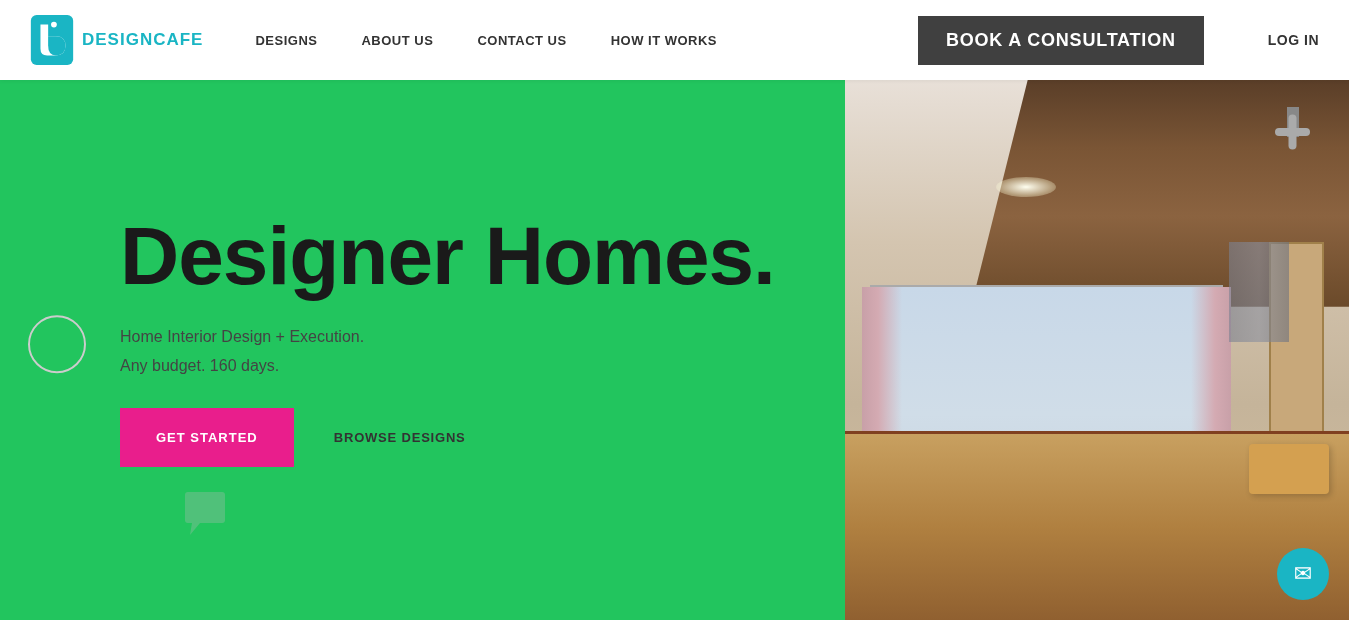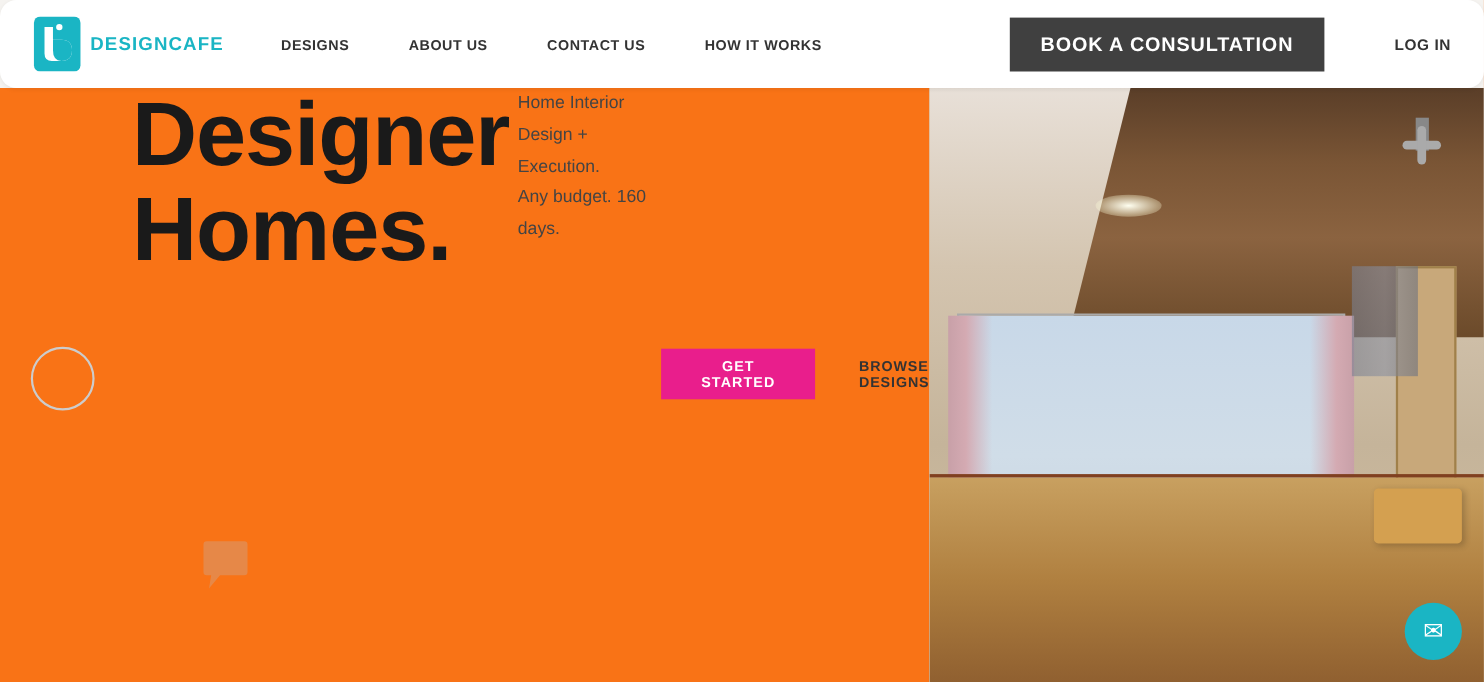--- a/index.html
+++ b/index.html
@@ -18,21 +18,20 @@
       top: 0;
       left: 0;
       width: 100%;
       height: 80px;
       background: #ffffff;
       display: flex;
       align-items: center;
       padding: 0 30px;
       z-index: 10;
       box-shadow: 0 1px 4px rgba(0,0,0,0.06);
-      border-radius: 15px;
     }
 
     .logo-area {
       display: flex;
       align-items: center;
       gap: 8px;
       margin-right: 30px;
     }
 
     .logo-icon {
@@ -43,21 +42,21 @@
     .logo-text {
       font-size: 17px;
       font-weight: 700;
       color: #1ab5c4;
       letter-spacing: 1px;
     }
 
     .nav-links {
       display: flex;
       align-items: center;
-      gap: 10px;
+      gap: 0;
       flex: 1;
     }
 
     .nav-link {
       font-size: 13px;
       font-weight: 600;
       color: #333;
       text-decoration: none;
       letter-spacing: 0.5px;
       padding: 0 22px;
@@ -100,24 +99,24 @@
       left: 0;
       width: 100%;
       height: 540px;
       display: flex;
     }
 
     
     .left-panel {
       width: 845px;
       height: 100%;
-      background: #f97316;
+      background: #22c55e;
       position: relative;
       display: flex;
-      flex-direction: row;
+      flex-direction: column;
       justify-content: center;
       padding-left: 120px;
       padding-bottom: 20px;
     }
 
     
     .deco-circle {
       position: absolute;
       left: 28px;
       top: 50%;
@@ -160,21 +159,21 @@
       align-items: center;
       gap: 40px;
     }
 
     .get-started-btn {
       background: #e91e8c;
       color: #ffffff;
       font-size: 13px;
       font-weight: 700;
       letter-spacing: 1px;
-      padding: 8px 36px;
+      padding: 22px 36px;
       border: none;
       cursor: pointer;
       text-transform: uppercase;
     }
 
     .browse-link {
       font-size: 13px;
       font-weight: 700;
       color: #333;
       text-decoration: none;

